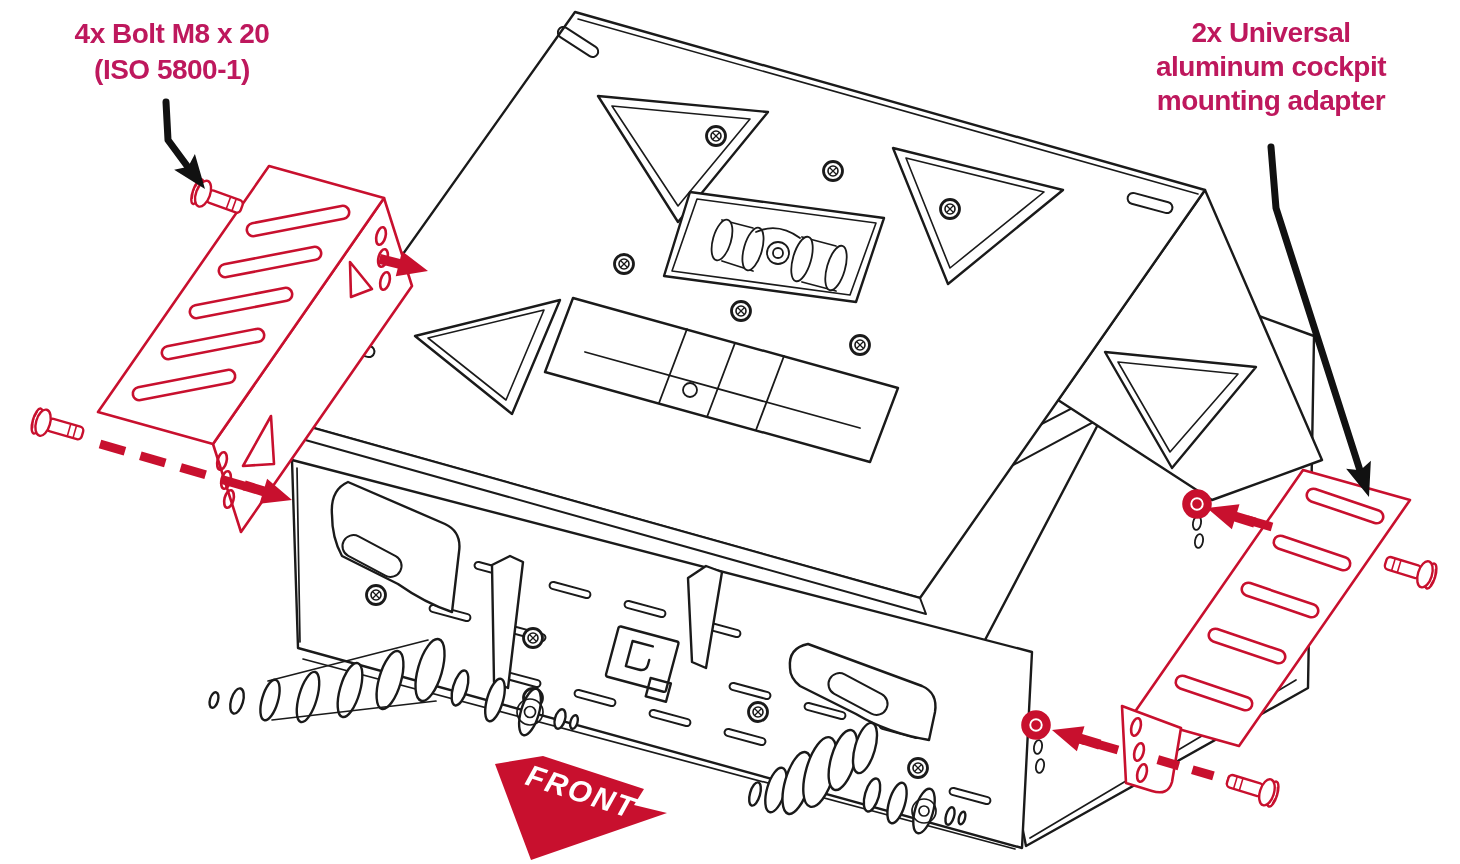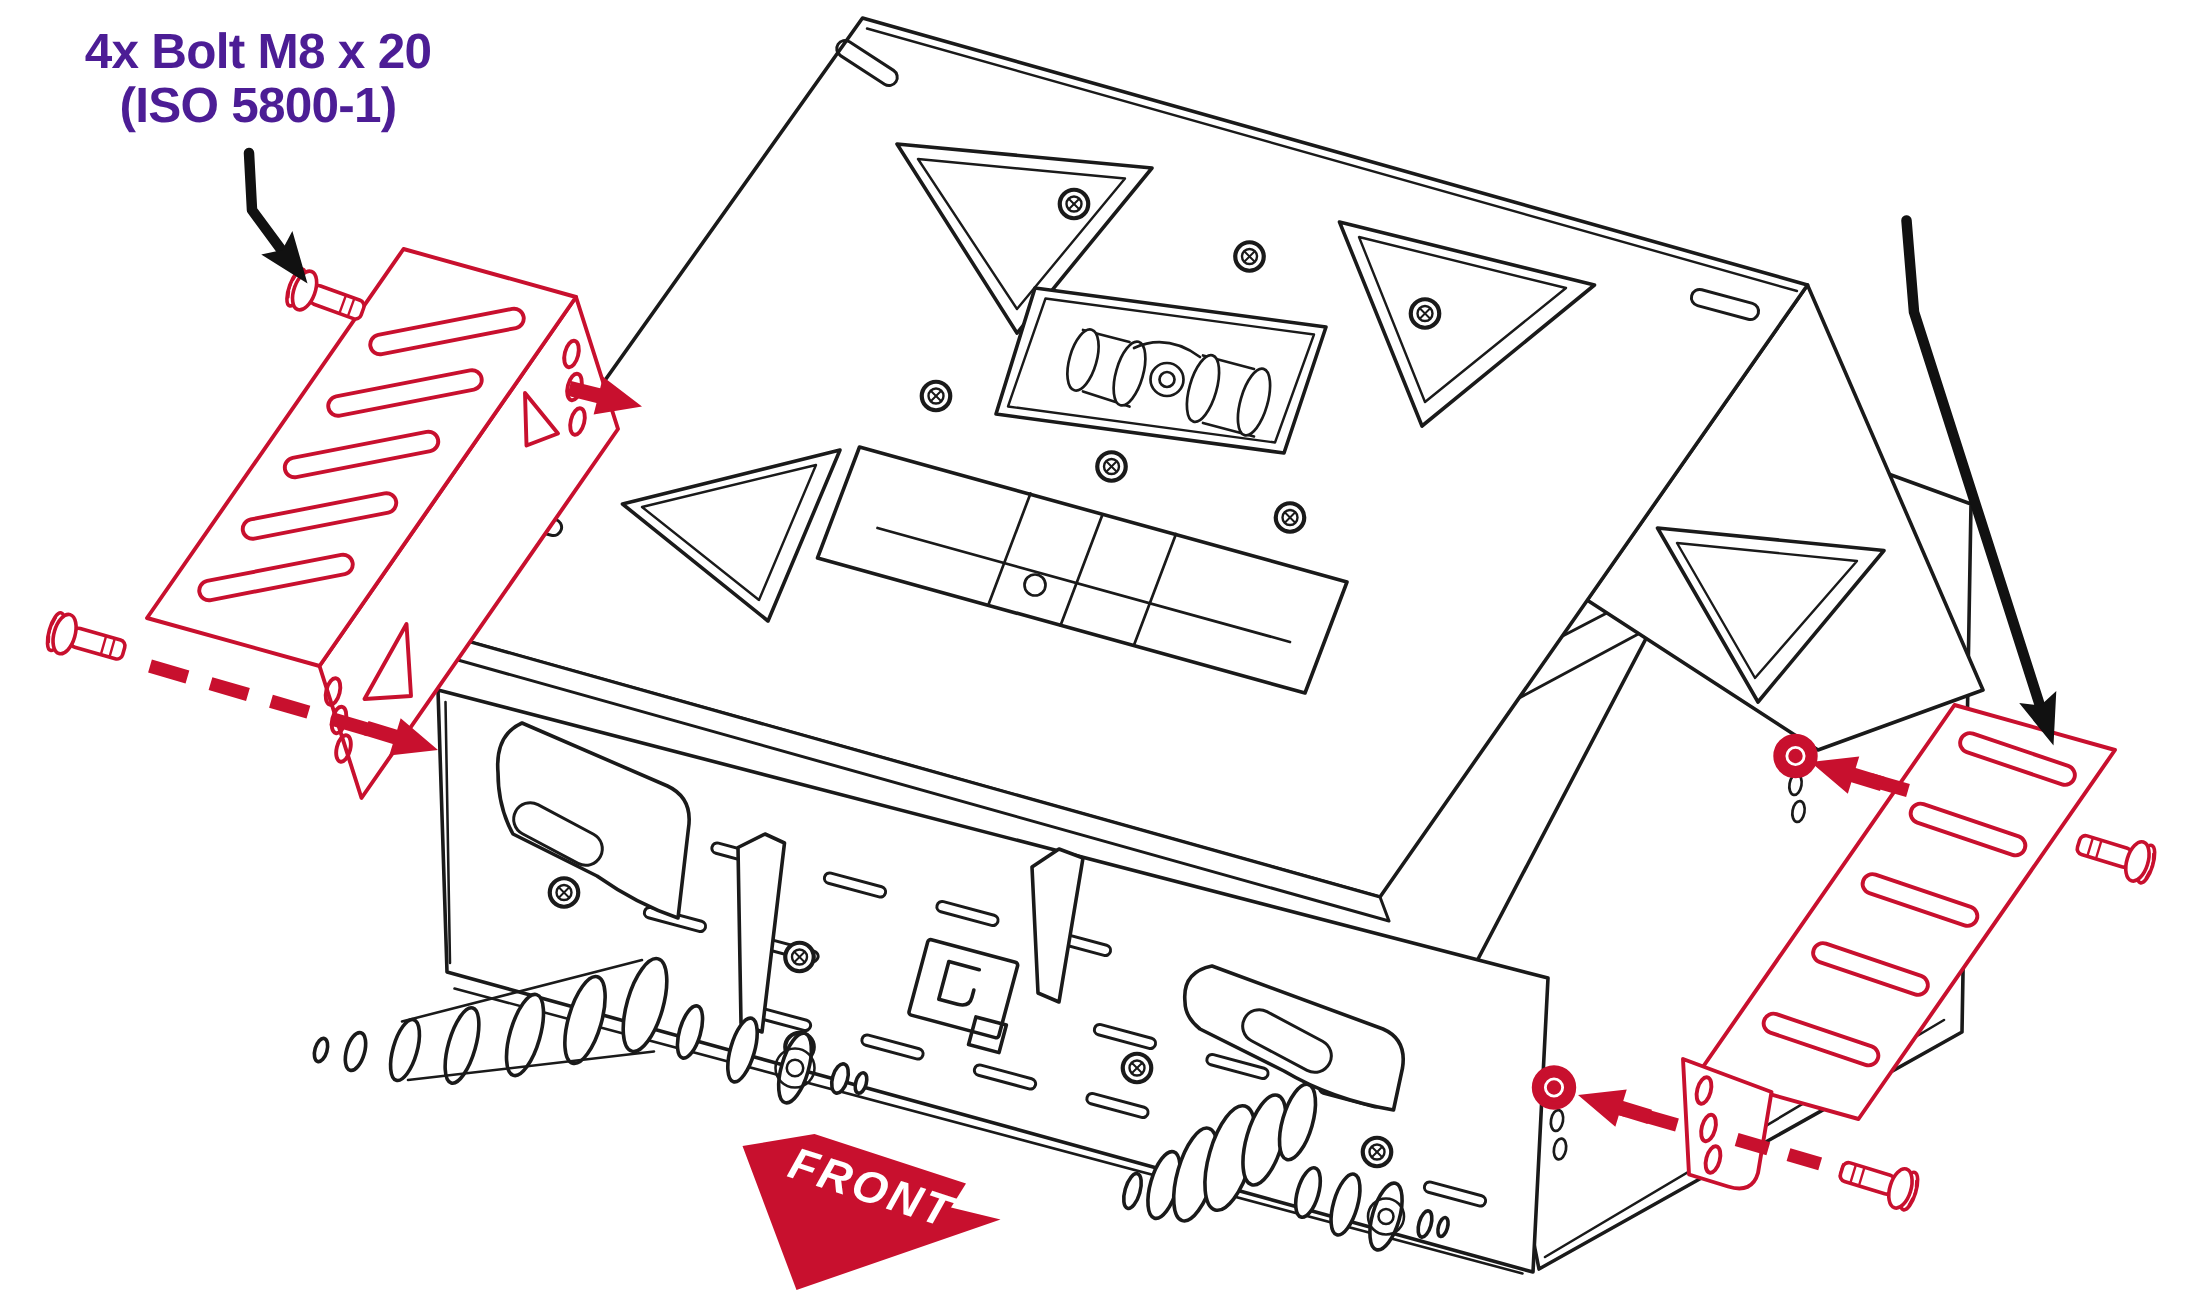--- a/index.html
+++ b/index.html
@@ -2,22 +2,22 @@
 <html><head>
 <meta charset="utf-8">
 <style>
   html,body{margin:0;padding:0;background:#e8e8e8;}
   .page{
     position:relative;width:1460px;height:864px;background:#ffffff;
     overflow:hidden;font-family:"Liberation Sans",sans-serif;
   }
   .page svg{position:absolute;left:0;top:0;}
   .callout-label{
-    position:absolute;text-align:center;color:#4c1d95;
-    font-weight:bold;font-size:33px;line-height:36px;letter-spacing:-0.5px;
+    position:absolute;text-align:center;color:#be185d;
+    font-weight:bold;font-size:28px;line-height:36px;letter-spacing:-0.5px;
   }
   .callout-label.left{left:22px;top:16px;width:300px;}
   .callout-label.right{left:1088px;top:16px;width:366px;line-height:34px;}
 </style>
 </head>
 <body>
 
 <div class="page">
 
 <svg width="1460" height="864" viewBox="0 0 1460 864">
@@ -255,13 +255,18 @@
     <use href="#blkArrow" transform="translate(205 189) rotate(53)"></use>
     <path d="M1271,147 L1276,208 L1364,483"></path>
     <use href="#blkArrow" transform="translate(1369 497) rotate(72)"></use>
   </g>
 </svg>
 
   <div class="callout-label left">
     <div>4x Bolt M8 x 20</div>
     <div>(ISO 5800-1)</div>
   </div>
+  <div class="callout-label right">
+    <div>2x Universal</div>
+    <div>aluminum cockpit</div>
+    <div>mounting adapter</div>
+  </div>
 </div>
 
 </body></html>

